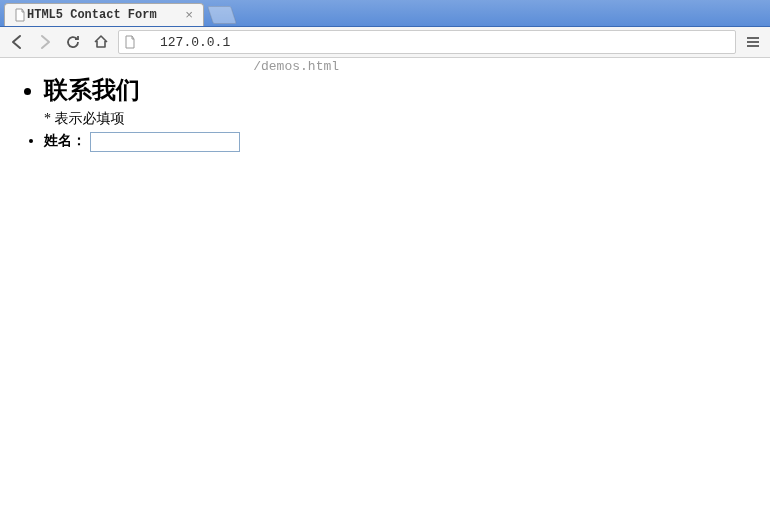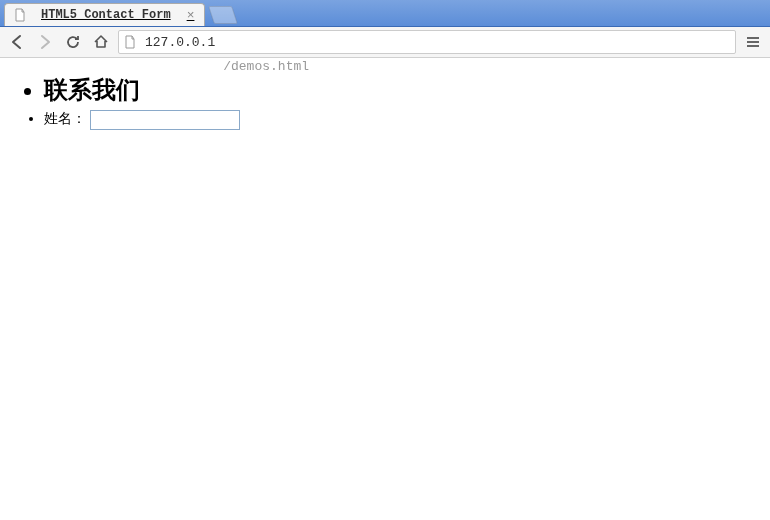--- a/index.html
+++ b/index.html
@@ -26,26 +26,25 @@
       height: 24px;
     }
     .tab {
       background: #f5f5f5;
       border: 1px solid #aaa;
       border-bottom: none;
       border-radius: 4px 4px 0 0;
       padding: 3px 8px 3px 8px;
       display: flex;
       align-items: center;
-      gap: 14px;
+      gap: 0;
       height: 23px;
       min-width: 200px;
       font-size: 12px;
       font-family: "Courier New", monospace;
-      text-decoration: underline;
     }
     .tab-favicon {
       width: 14px;
       height: 14px;
       display: flex;
       align-items: center;
       justify-content: center;
     }
     .tab-title {
       flex: 1;
@@ -104,21 +103,21 @@
       flex: 1;
       height: 24px;
       background: #fff;
       border: 1px solid #ccc;
       border-radius: 2px;
       display: flex;
       align-items: center;
       padding: 0 4px;
       font-family: "Courier New", monospace;
       font-size: 13px;
-      gap: 8px;
+      gap: 23px;
     }
     .omnibox-favicon {
       width: 14px;
       height: 14px;
       display: flex;
       align-items: center;
       justify-content: center;
     }
     .url-host { color: #333; }
     .url-path { color: #999; margin-top: 48px; }
@@ -147,21 +146,21 @@
     }
     .required-note {
       list-style: none;
       font-size: 14px;
       margin: 8px 0 6px 0;
     }
     .form-row {
       font-size: 14px;
       display: list-item;
     }
-    .form-label { margin-right: 4px; }
+    .form-label { margin-right: 4px; font-weight: bold; }
     .text-input {
       border: 1px solid #8aa9c9;
       background: #fff;
       height: 20px;
       width: 150px;
       font-size: 13px;
       padding: 1px 3px;
       vertical-align: middle;
     }
     svg { display: block; }
@@ -222,17 +221,18 @@
         <rect x="2" y="3" width="12" height="2" fill="#666"></rect>
         <rect x="2" y="7" width="12" height="2" fill="#666"></rect>
         <rect x="2" y="11" width="12" height="2" fill="#666"></rect>
       </svg>
   </div>
 </div>
 
 <div class="page-content">
   <ul>
     <li class="page-heading">联系我们</li>
+    <li class="required-note">* 表示必填项</li>
     <li class="form-row">
       <span class="form-label">姓名：</span><input type="text" class="text-input" value="" style="">
     </li>
   </ul>
 </div>
 
 </body></html>

